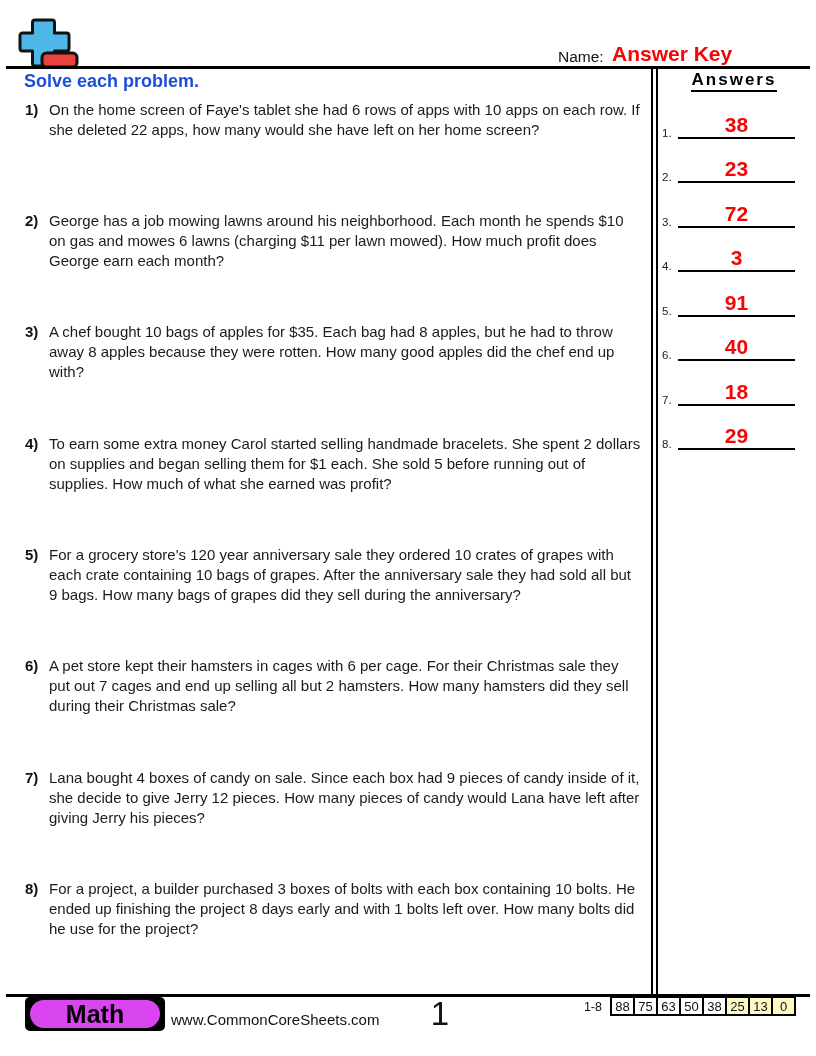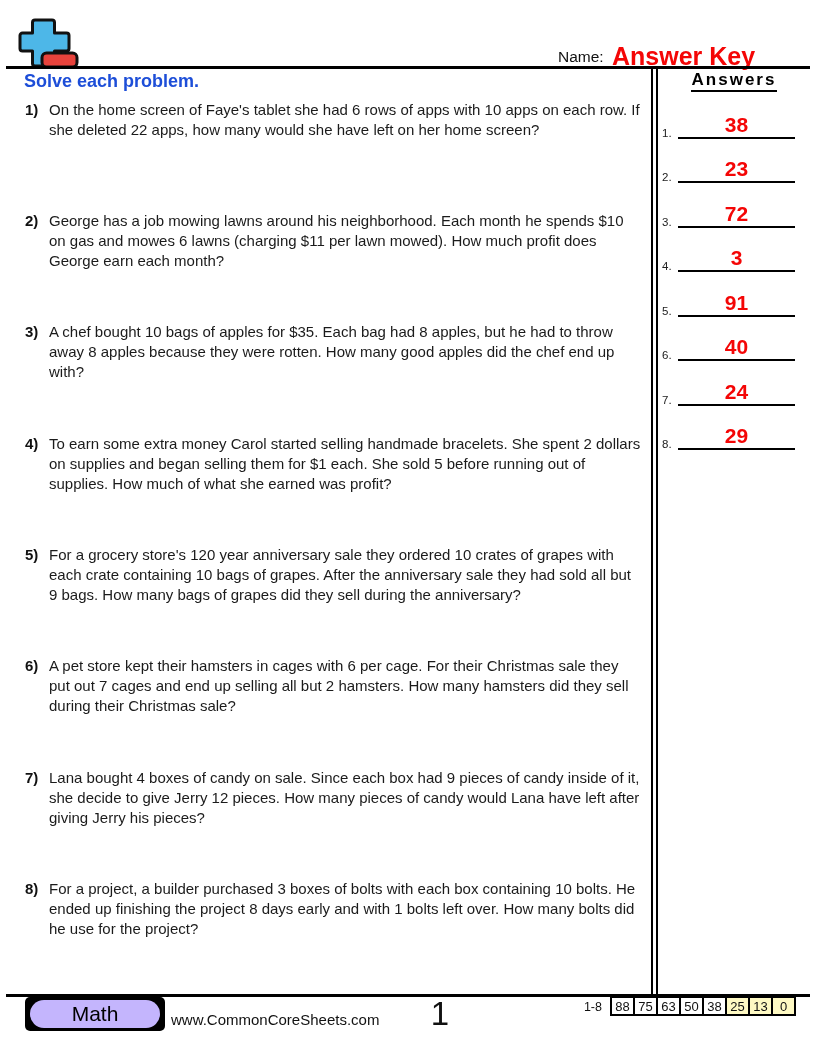--- a/index.html
+++ b/index.html
@@ -4,41 +4,41 @@
 <style>
   html,body{margin:0;padding:0;background:#ffffff;}
   .page{
     position:relative;width:816px;height:1056px;background:#fff;overflow:hidden;
     font-family:"Liberation Sans",sans-serif;color:#161616;
   }
   
   .logo{position:absolute;left:18px;top:16px;width:62px;height:54px;}
   .title{position:absolute;left:0;top:45px;width:656px;text-align:center;font-size:17px;color:#111;}
   .name-label{position:absolute;left:558px;top:48px;font-size:15.5px;color:#111;}
-  .answer-key{position:absolute;left:612px;top:42px;width:190px;font-size:25px;font-weight:bold;}
+  .answer-key{position:absolute;left:612px;top:42px;width:190px;font-size:21px;font-weight:bold;}
   .rule-top{position:absolute;left:6px;right:6px;top:66px;height:3px;background:#000;}
   .instructions{position:absolute;left:24px;top:71px;font-size:18px;font-weight:bold;color:#1d4ed8;}
   
   .divider{position:absolute;left:651px;top:69px;height:925px;width:3px;
     border-left:2px solid #000;border-right:2px solid #000;}
   .answers-title{position:absolute;left:660px;top:70px;width:148px;text-align:center;font-size:17px;font-weight:bold;color:#000;}
   .answers-title span{border-bottom:2px solid #000;letter-spacing:2px;padding:10px 1px 1px 1px;}
   .ans-row{position:absolute;left:656px;width:139px;height:29px;}
   .ans-row .num{position:absolute;left:6px;bottom:0;font-size:11.5px;color:#222;}
   .ans-row .line{position:absolute;left:22px;right:0;bottom:0;border-bottom:2px solid #000;height:0;}
   .ans-row .val{position:absolute;left:22px;right:0;bottom:2px;text-align:center;font-size:21px;font-weight:bold;}
   
   .prob{position:absolute;left:25px;width:622px;display:flex;align-items:flex-start;}
   .prob .pnum{flex:0 0 24px;font-size:15px;font-weight:bold;line-height:20px;color:#111;}
   .prob .ptext{flex:1;font-size:15px;line-height:20px;color:#1b1b1b;max-width:594px;}
   
   .rule-bottom{position:absolute;left:6px;right:6px;top:994px;height:3px;background:#000;}
   .badge{position:absolute;left:25px;top:997px;width:140px;height:34px;background:#000;border-radius:5px;}
-  .badge .pill{position:absolute;left:5px;right:5px;top:3px;bottom:3px;background:#c4b5fd;border-radius:14px;
-    display:flex;align-items:center;justify-content:center;font-size:21px;font-weight:normal;color:#000;}
+  .badge .pill{position:absolute;left:5px;right:5px;top:3px;bottom:3px;background:#d946ef;border-radius:14px;
+    display:flex;align-items:center;justify-content:center;font-size:25px;font-weight:bold;color:#000;}
   .website{position:absolute;left:171px;top:1011px;font-size:15px;color:#111;}
   .pagenum{position:absolute;left:418px;top:995px;width:44px;text-align:center;font-size:33px;color:#111;}
   .score-label{position:absolute;left:578px;top:1000px;width:24px;text-align:right;font-size:12.5px;color:#111;}
   .score-table{position:absolute;left:610px;top:996px;display:flex;}
   .score-cell{width:21px;height:16px;border:2px solid #000;margin-left:-2px;
     display:flex;align-items:center;justify-content:center;font-size:13px;color:#111;background:#fff;}
   .score-cell:first-child{margin-left:0;}
   .score-cell[data-h="true"]{background:#fef9c3;}
 </style>
 </head>
@@ -86,21 +86,21 @@
     <span class="val" style="color:#f40606;">91</span>
   </div>
   <div class="ans-row" style="top:332px;">
     <span class="num">6.</span>
     <span class="line"></span>
     <span class="val" style="color:#f40606;">40</span>
   </div>
   <div class="ans-row" style="top:377px;">
     <span class="num">7.</span>
     <span class="line"></span>
-    <span class="val" style="color:#f40606;">24</span>
+    <span class="val" style="color:#f40606;">18</span>
   </div>
   <div class="ans-row" style="top:421px;">
     <span class="num">8.</span>
     <span class="line"></span>
     <span class="val" style="color:#f40606;">29</span>
   </div>
 
   <div class="prob" style="top:100px;">
     <span class="pnum">1)</span>
     <span class="ptext">On the home screen of Faye's tablet she had 6 rows of apps with 10 apps on each row. If she deleted 22 apps, how many would she have left on her home screen?</span>

